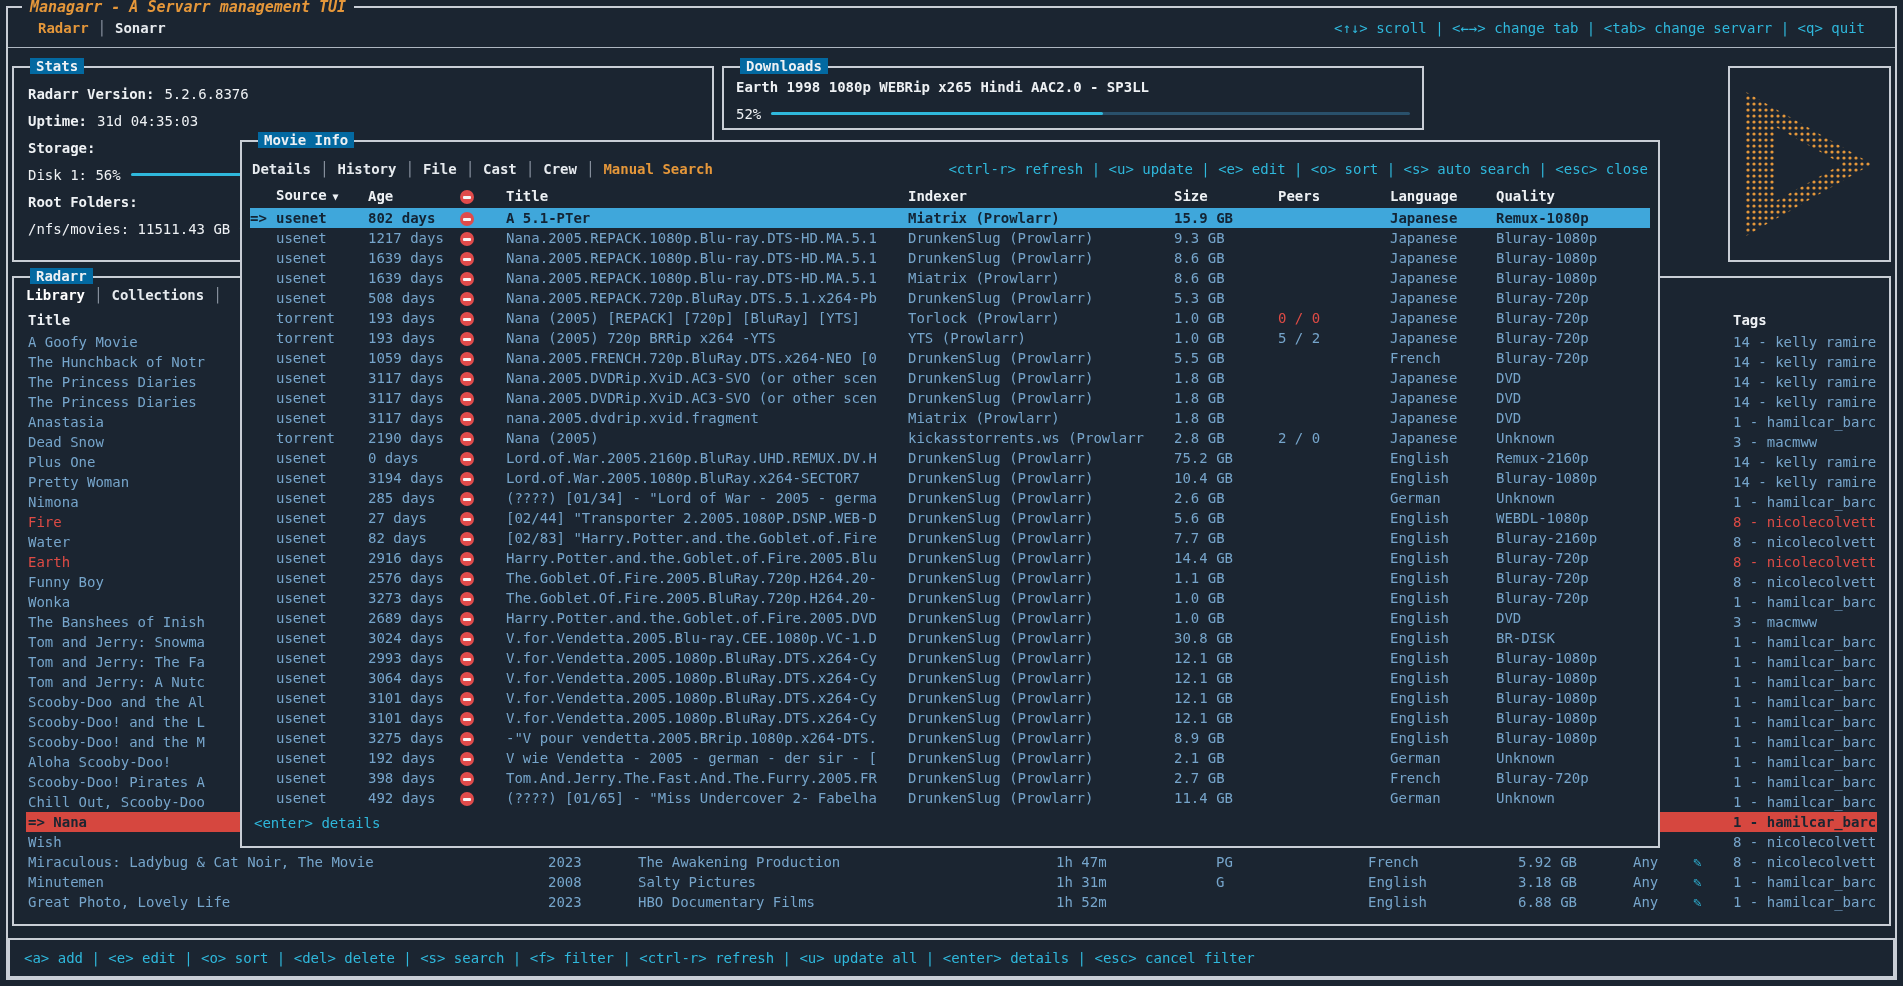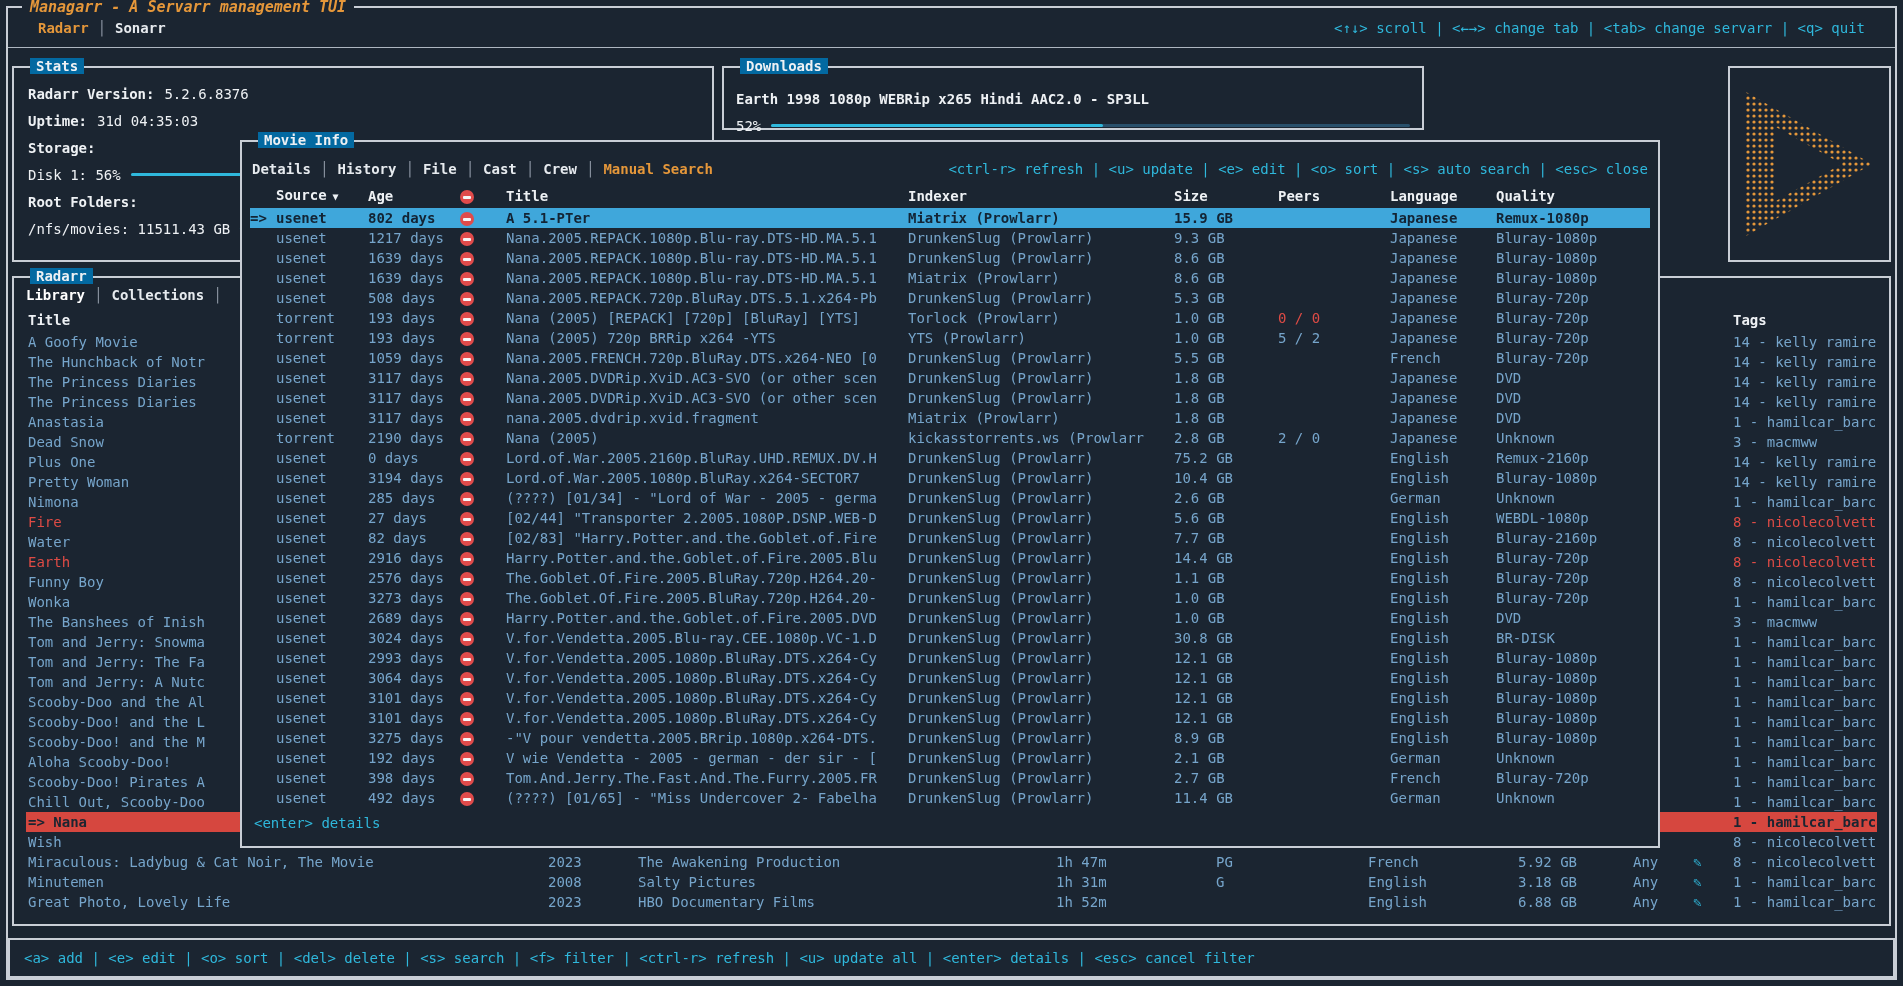--- a/index.html
+++ b/index.html
@@ -28,21 +28,21 @@
                font-weight:bold; color:#eef1f4; }
 
   .stats { left:4px; top:58px; width:702px; height:196px; padding:12px 14px 0; }
   .stat-line { display:flex; align-items:center; height:27px; }
   .stat-line .lbl { margin-right:10px; }
   .gauge-line .val { margin-right:10px; }
   .gauge { flex:1; height:3px; background:#29506b; position:relative; border-radius:2px; }
   .gauge-fill { position:absolute; left:0; top:0; bottom:0; background:#2fb8dc; border-radius:2px; }
   .gauge-fill.full { width:100%; }
 
-  .downloads { left:714px; top:58px; width:702px; height:64px; padding:19px 12px 0; }
+  .downloads { left:714px; top:58px; width:702px; height:64px; padding:7px 12px 0; }
   .dl-name { height:25px; line-height:25px; color:#eef1f4; font-weight:bold;
              white-space:nowrap; overflow:hidden; }
 
   .logo-box { left:1720px; top:58px; width:163px; height:196px;
               display:flex; align-items:center; justify-content:center; }
 
   .movies { left:4px; top:268px; width:1879px; height:650px; padding:0 12px; }
   .sub-tabs { height:30px; display:flex; align-items:center; padding-top:3px; }
 
   .trow { display:grid; height:20px; line-height:20px; align-items:center; color:#76a5cb; }

